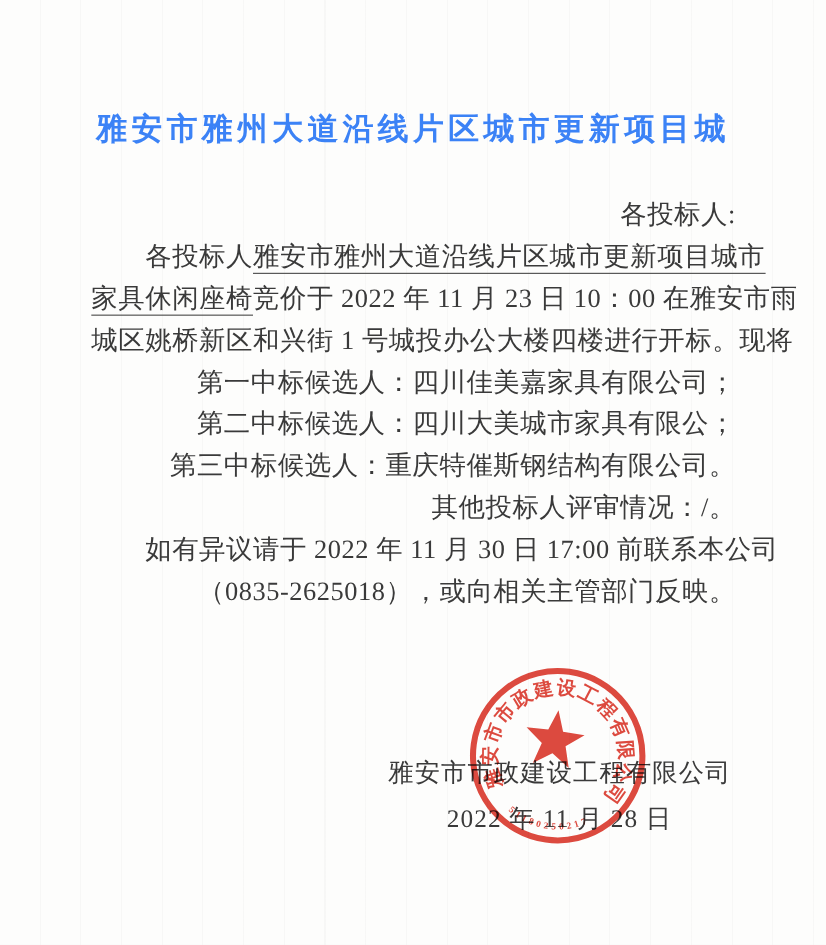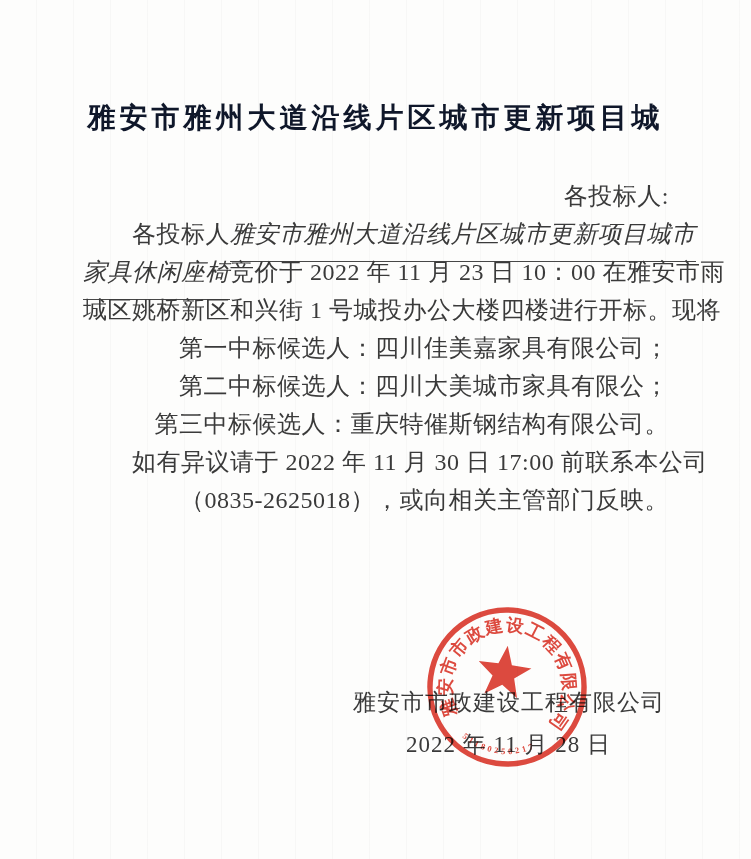--- a/index.html
+++ b/index.html
@@ -22,31 +22,31 @@
       rgba(0,0,0,0.025) 36px, rgba(0,0,0,0.025) 37px);
     pointer-events:none;
   }
   .title {
     position:absolute; top:97px; left:0; width:751px;
     margin:0;
     text-align:center;
     font-size:28px; font-weight:700;
     letter-spacing:4px;
     line-height:41px;
-    color:#0f172a;
+    color:#3b82f6;
   }
   .body-block {
     position:absolute; top:177px; left:83px; width:586px;
     font-size:24px; line-height:38px;
     letter-spacing:0.5px;
     white-space:nowrap;
   }
   .line { height:38px;text-align:right; }
   .indent { padding-left:49px; }
-  .u { border-bottom:1.5px solid #474747; padding-bottom:14px;font-style:italic; }
+  .u { border-bottom:1.5px solid #474747; padding-bottom:1px; }
   .sig-company {
     position:absolute; top:687px; right:86px;
     font-size:23px; letter-spacing:1px;
     white-space:nowrap;
   }
   .sig-date {
     position:absolute; top:729px; right:140px;
     font-size:23px; letter-spacing:1px;
     white-space:nowrap;
   }
@@ -71,20 +71,21 @@
   </h1>
 
   <div class="body-block">
     <div class="line">各投标人:</div>
     <div class="line indent"><span>各投标人</span><span class="u">雅安市雅州大道沿线片区城市更新项目城市</span></div>
     <div class="line"><span class="u">家具休闲座椅</span><span>竞价于 2022 年 11 月 23 日 10：00 在雅安市雨</span></div>
     <div class="line">城区姚桥新区和兴街 1 号城投办公大楼四楼进行开标。现将</div>
     <div class="line indent">第一中标候选人：四川佳美嘉家具有限公司；</div>
     <div class="line indent">第二中标候选人：四川大美城市家具有限公；</div>
     <div class="line indent">第三中标候选人：重庆特催斯钢结构有限公司。</div>
+    <div class="line indent">其他投标人评审情况：/。</div>
     <div class="line indent">如有异议请于 2022 年 11 月 30 日 17:00 前联系本公司</div>
     <div class="line">（0835-2625018），或向相关主管部门反映。</div>
   </div>
 
   <div class="sig-company">雅安市市政建设工程有限公司</div>
   <div class="sig-date">2022 年 11 月 28 日</div>
 
   <svg class="seal" viewBox="0 0 200 200" xmlns="http://www.w3.org/2000/svg">
     <g transform="translate(100,100)">
       <circle r="77" fill="none" stroke-width="5.5" stroke="#dc3a2e"></circle>

